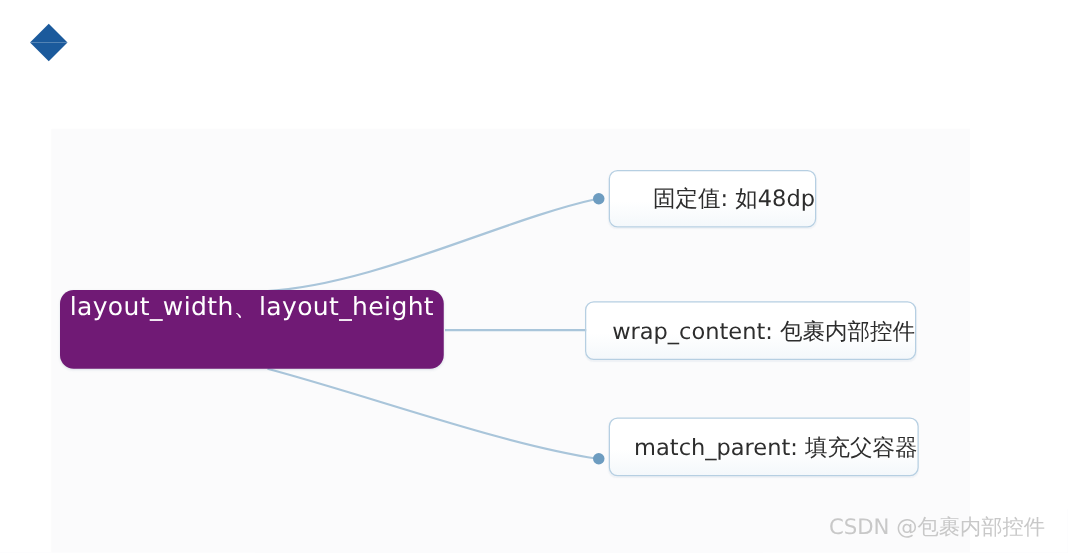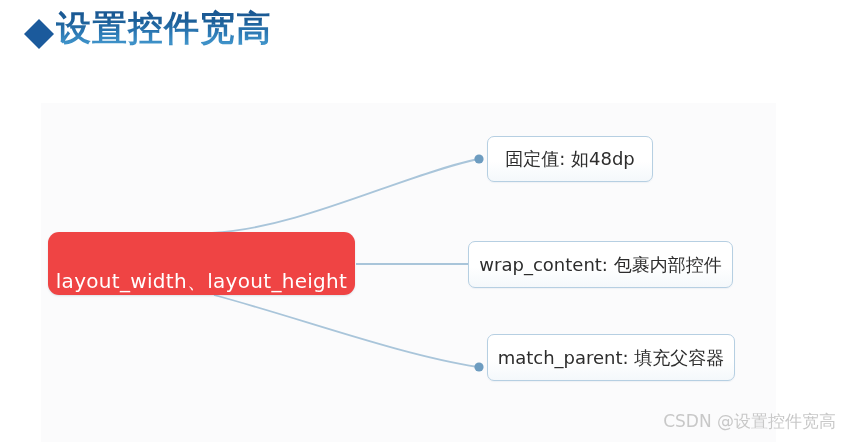--- a/index.html
+++ b/index.html
@@ -77,44 +77,44 @@
     pointer-events: none;
   }
 
   
   .root-node {
     position: absolute;
     left: 48px;
     top: 232px;
     width: 307px;
     height: 63px;
-    background: #ef4444;
+    background: #701a75;
     border-radius: 11px;
     box-shadow: 0 1px 2px rgba(80,110,140,0.18);
     display: flex;
-    align-items: flex-end;
+    align-items: flex-start;
     justify-content: center;
   }
   .root-node-label {
     color: #ffffff;
     font-size: 20px;
     letter-spacing: 0.3px;
     white-space: nowrap;
     font-family: "DejaVu Sans", "Liberation Sans", sans-serif;
   }
 
   
   .child-node {
     position: absolute;
     background: linear-gradient(to bottom, #ffffff 0%, #ffffff 55%, #f4f8fb 100%);
     border: 1.5px solid #b6cfe2;
     border-radius: 7px;
     display: flex;
     align-items: center;
-    justify-content: center;
+    justify-content: flex-end;
     box-shadow: 0 1px 1px rgba(150,175,200,0.12);
   }
   .child-node-label {
     color: #2d2d2d;
     font-size: 18px;
     white-space: nowrap;
     font-family: "DejaVu Sans", "Liberation Sans", sans-serif;
   }
   .child-1 { left: 487px; top: 136px; width: 164px; height: 44px; }
   .child-2 { left: 468px; top: 241px; width: 263px; height: 45px; }
@@ -129,21 +129,20 @@
     font-size: 17px;
     white-space: nowrap;
     font-family: "DejaVu Sans", "Liberation Sans", sans-serif;
   }
 </style>
 </head>
 <body>
 
 <div class="title-row">
   <span class="title-diamond"></span>
-  <span class="title-text">设置控件宽高</span>
 </div>
 
 <div class="diagram-panel"></div>
 
 <svg class="diagram-svg" viewBox="0 0 854 442" xmlns="http://www.w3.org/2000/svg">
 
   <path d="M 212 233 C 300 228, 400 176, 478 159" fill="none" stroke="#a9c5da" stroke-width="1.8"></path>
 
   <path d="M 356 264 L 478 264" fill="none" stroke="#a9c5da" stroke-width="1.8"></path>
 
@@ -161,13 +160,13 @@
 <div class="child-node child-1">
   <span class="child-node-label">固定值: 如48dp</span>
 </div>
 <div class="child-node child-2">
   <span class="child-node-label">wrap_content: 包裹内部控件</span>
 </div>
 <div class="child-node child-3">
   <span class="child-node-label">match_parent: 填充父容器</span>
 </div>
 
-<div class="watermark">CSDN @设置控件宽高</div>
+<div class="watermark">CSDN @包裹内部控件</div>
 
 </body></html>

